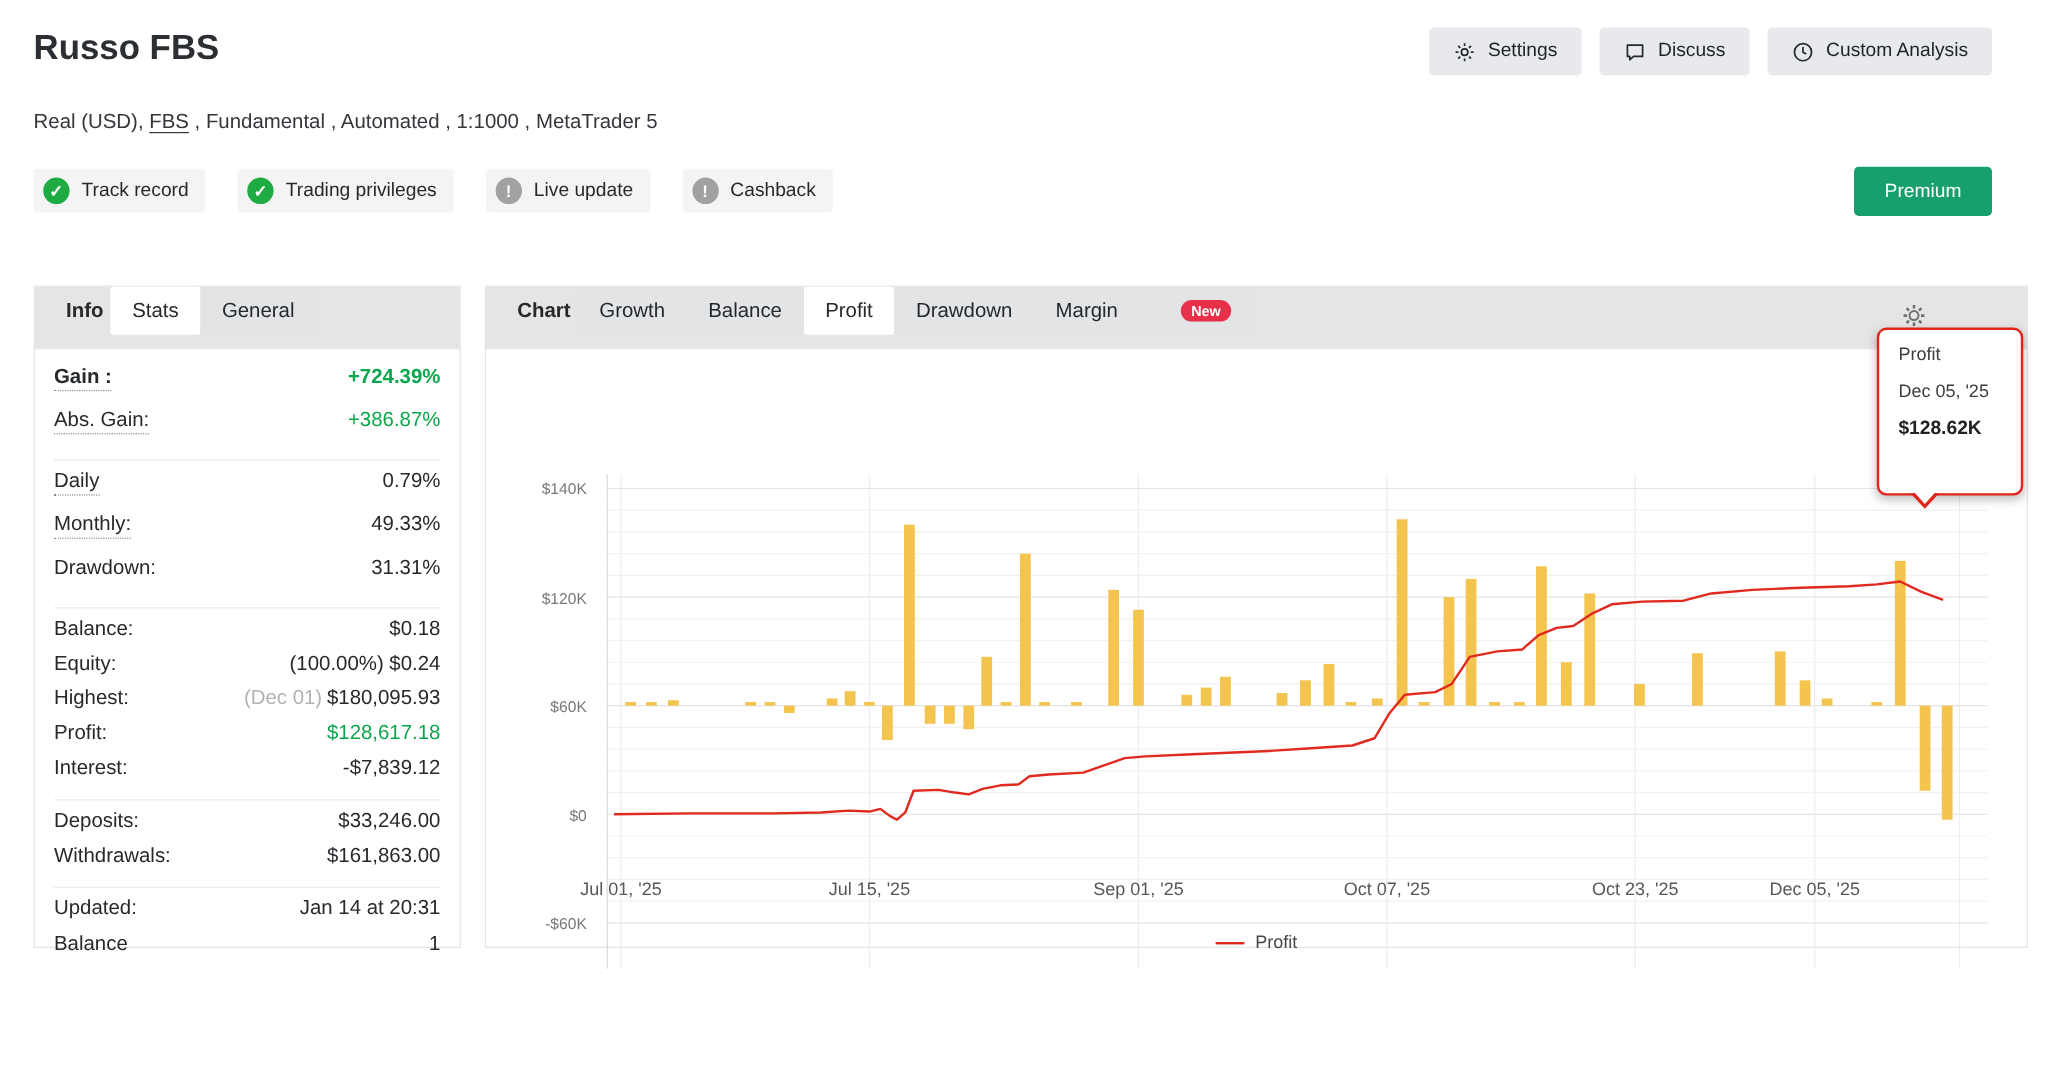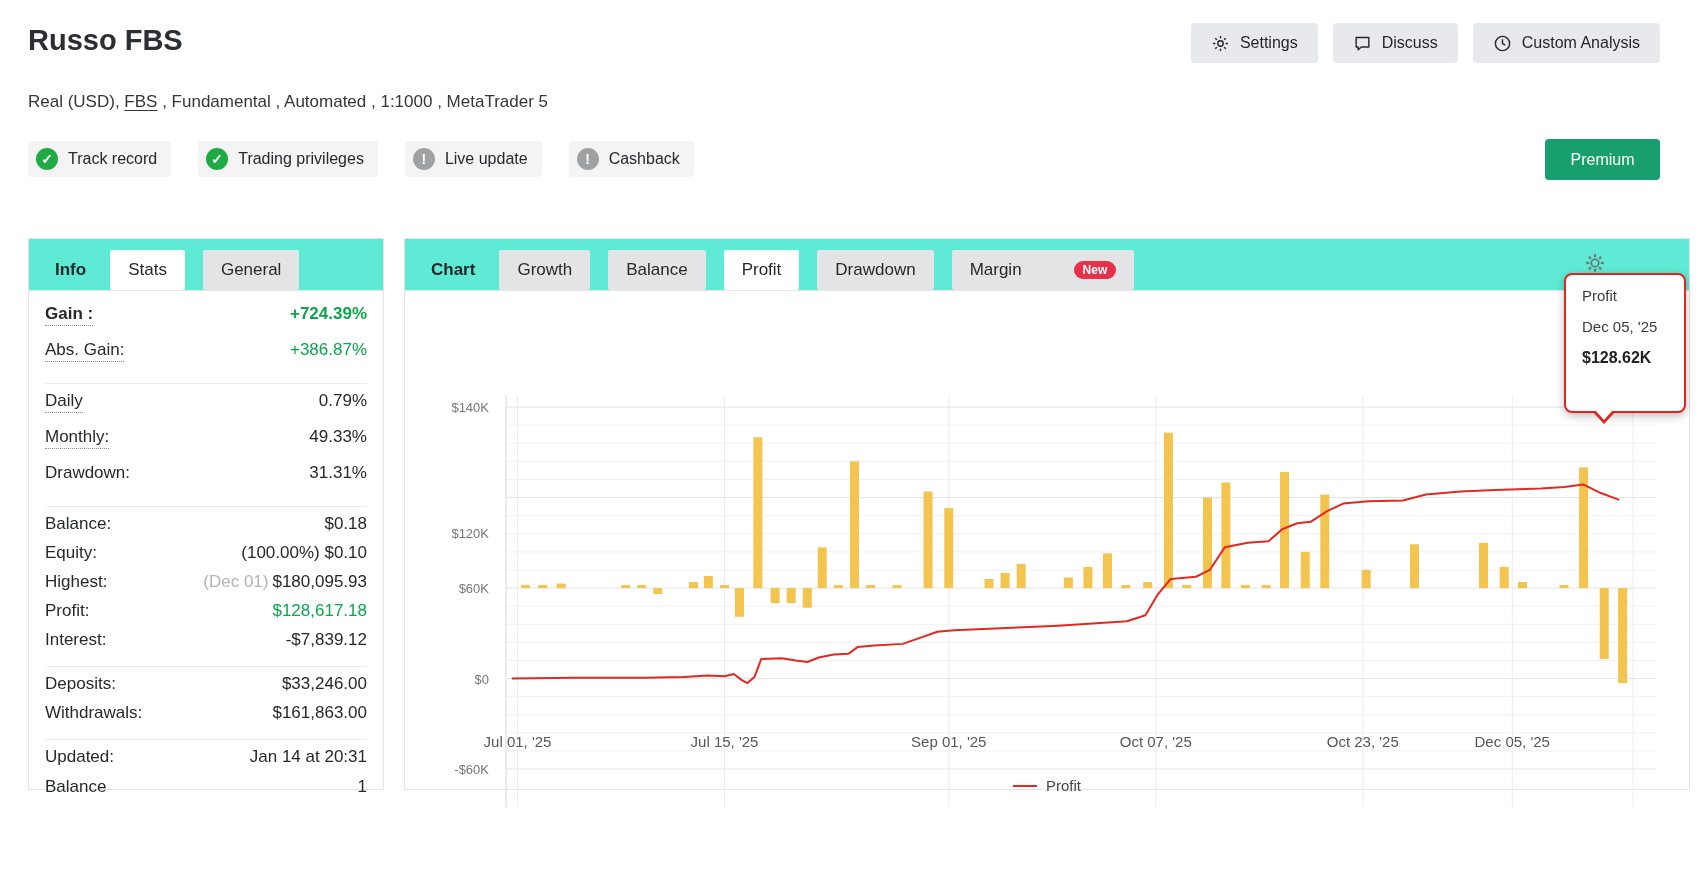--- a/index.html
+++ b/index.html
@@ -22,21 +22,21 @@
   .bicon.ok { background:#1fab43; }
   .bicon.warn { background:#9fa1a3; }
 
   .premium { position:absolute; top:139px; right:45px; width:115px; height:41px; background:#189f6e; color:#fff; border:none; border-radius:4px; font-size:16px; cursor:pointer; font-family:inherit; }
 
   
   .card { position:absolute; background:#fff; border:1px solid #e4e4e4; }
   .info-card  { left:28px;  top:238px; width:356px;  height:552px; }
   .chart-card { left:404px; top:238px; width:1286px; height:552px; }
 
-  .tabstrip { position:relative; height:52px; background:#5eead4; border-bottom:1px solid #e7e7e7; display:flex; align-items:flex-end; padding:0 0 0 20px; gap:18px; }
+  .tabstrip { position:relative; height:52px; background:#e5e5e5; border-bottom:1px solid #e7e7e7; display:flex; align-items:flex-start; padding:0 0 0 20px; gap:0; }
   .tab { height:40px; display:flex; align-items:center; gap:8px; padding:0 18px; font-size:17px; color:#26292c; background:#e3e4e6; border:none; border-radius:2px; cursor:pointer; font-family:inherit; white-space:nowrap; }
   .tab.active { background:#fff; }
   .tab.labeltab { background:transparent; font-weight:bold; padding:0 6px; cursor:default; }
   .newpill { background:#e8304a; color:#fff; font-size:12px; font-weight:bold; border-radius:999px; padding:3px 9px; line-height:1;margin-left:44px; }
 
   
   .info-body { padding:6px 16px 0 16px; font-size:17px; }
   .igroup { padding:7px 0; border-bottom:1px solid #ececec; }
   .igroup:last-child { border-bottom:none; }
   .irow { display:flex; justify-content:space-between; align-items:flex-start; }
@@ -162,21 +162,21 @@
             <span class="val"><span>31.31%</span></span>
           </div>
         </div>
         <div class="igroup">
           <div class="irow" style="height: 29px;">
             <span class="lab">Balance:</span>
             <span class="val"><span>$0.18</span></span>
           </div>
           <div class="irow" style="height: 29px;">
             <span class="lab">Equity:</span>
-            <span class="val"><span>(100.00%) $0.10</span></span>
+            <span class="val"><span>(100.00%) $0.24</span></span>
           </div>
           <div class="irow" style="height: 29px;">
             <span class="lab">Highest:</span>
             <span class="val"><span class="pref">(Dec 01)</span><span>$180,095.93</span></span>
           </div>
           <div class="irow" style="height: 29px;">
             <span class="lab">Profit:</span>
             <span class="val green"><span>$128,617.18</span></span>
           </div>
           <div class="irow" style="height: 29px;">
@@ -326,21 +326,21 @@
           <rect x="1117.1499999999999" width="9" y="193.06666666666666" height="95.02499999999999" fill="#f3c44e"></rect>
           <polyline points="10.75,283.56666666666666 74,282.8125 143,282.8125 183.25,282.05833333333334 206.25,280.55 223.5,281.3041666666667 232.70000000000002,279.0416666666667 240.75,285.075 246.5,288.09166666666664 253.4,282.05833333333334 260.3,263.9583333333333 281,263.20416666666665 294.8,265.46666666666664 306.3,266.975 317.8,262.45 332.75,259.43333333333334 347.7,258.6791666666667 356.9,251.89166666666665 373,250.38333333333333 401.74999999999994,248.875 419,242.84166666666667 436.25,236.80833333333334 453.5,235.29999999999998 488,233.79166666666666 522.5,232.28333333333333 557,230.775 591.5,228.5125 626,226.25 644.4000000000001,220.21666666666667 657.05,199.1 669.6999999999999,184.01666666666665 695,181.75416666666666 708.8,174.96666666666667 723.75,152.34166666666667 746.75,147.81666666666666 767.45,146.30833333333334 781.25,134.24166666666667 796.1999999999999,128.20833333333334 810,126.7 826.0999999999999,116.14166666666667 842.1999999999999,108.6 867.5,106.33749999999999 902,105.58333333333333 925,99.55 959.5,96.53333333333333 994,95.02499999999999 1040,93.51666666666667 1063,92.00833333333333 1082.55,89.56483333333333 1099.8,98.04166666666667 1118.2,104.82916666666667" fill="none" stroke="#e02a20" stroke-width="2" stroke-linejoin="round"></polyline>
         </svg>
       <div class="legend" id="legend">
           <div class="legend-item">
             <span class="legend-swatch" style="background: rgb(224, 42, 32);"></span>
             <span>Profit</span>
           </div>
         </div>
     <div class="ylab" style="left: 24px; top: 109.067px;">$140K</div>
-        <div class="ylab" style="left: 24px; top: 199.567px; margin-top: 35px;">$120K</div>
+        <div class="ylab" style="left: 24px; top: 199.567px;">$120K</div>
         <div class="ylab" style="left: 24px; top: 290.067px;">$60K</div>
         <div class="ylab" style="left: 24px; top: 380.567px;">$0</div>
         <div class="ylab" style="left: 24px; top: 471.067px;">-$60K</div>
         <div class="xlab" style="left: 112.5px; top: 442px;">Jul 01, '25</div>
         <div class="xlab" style="left: 319.5px; top: 442px;">Jul 15, '25</div>
         <div class="xlab" style="left: 543.75px; top: 442px;">Sep 01, '25</div>
         <div class="xlab" style="left: 750.75px; top: 442px;">Oct 07, '25</div>
         <div class="xlab" style="left: 957.75px; top: 442px;">Oct 23, '25</div>
         <div class="xlab" style="left: 1107.25px; top: 442px;">Dec 05, '25</div>
       </div>

